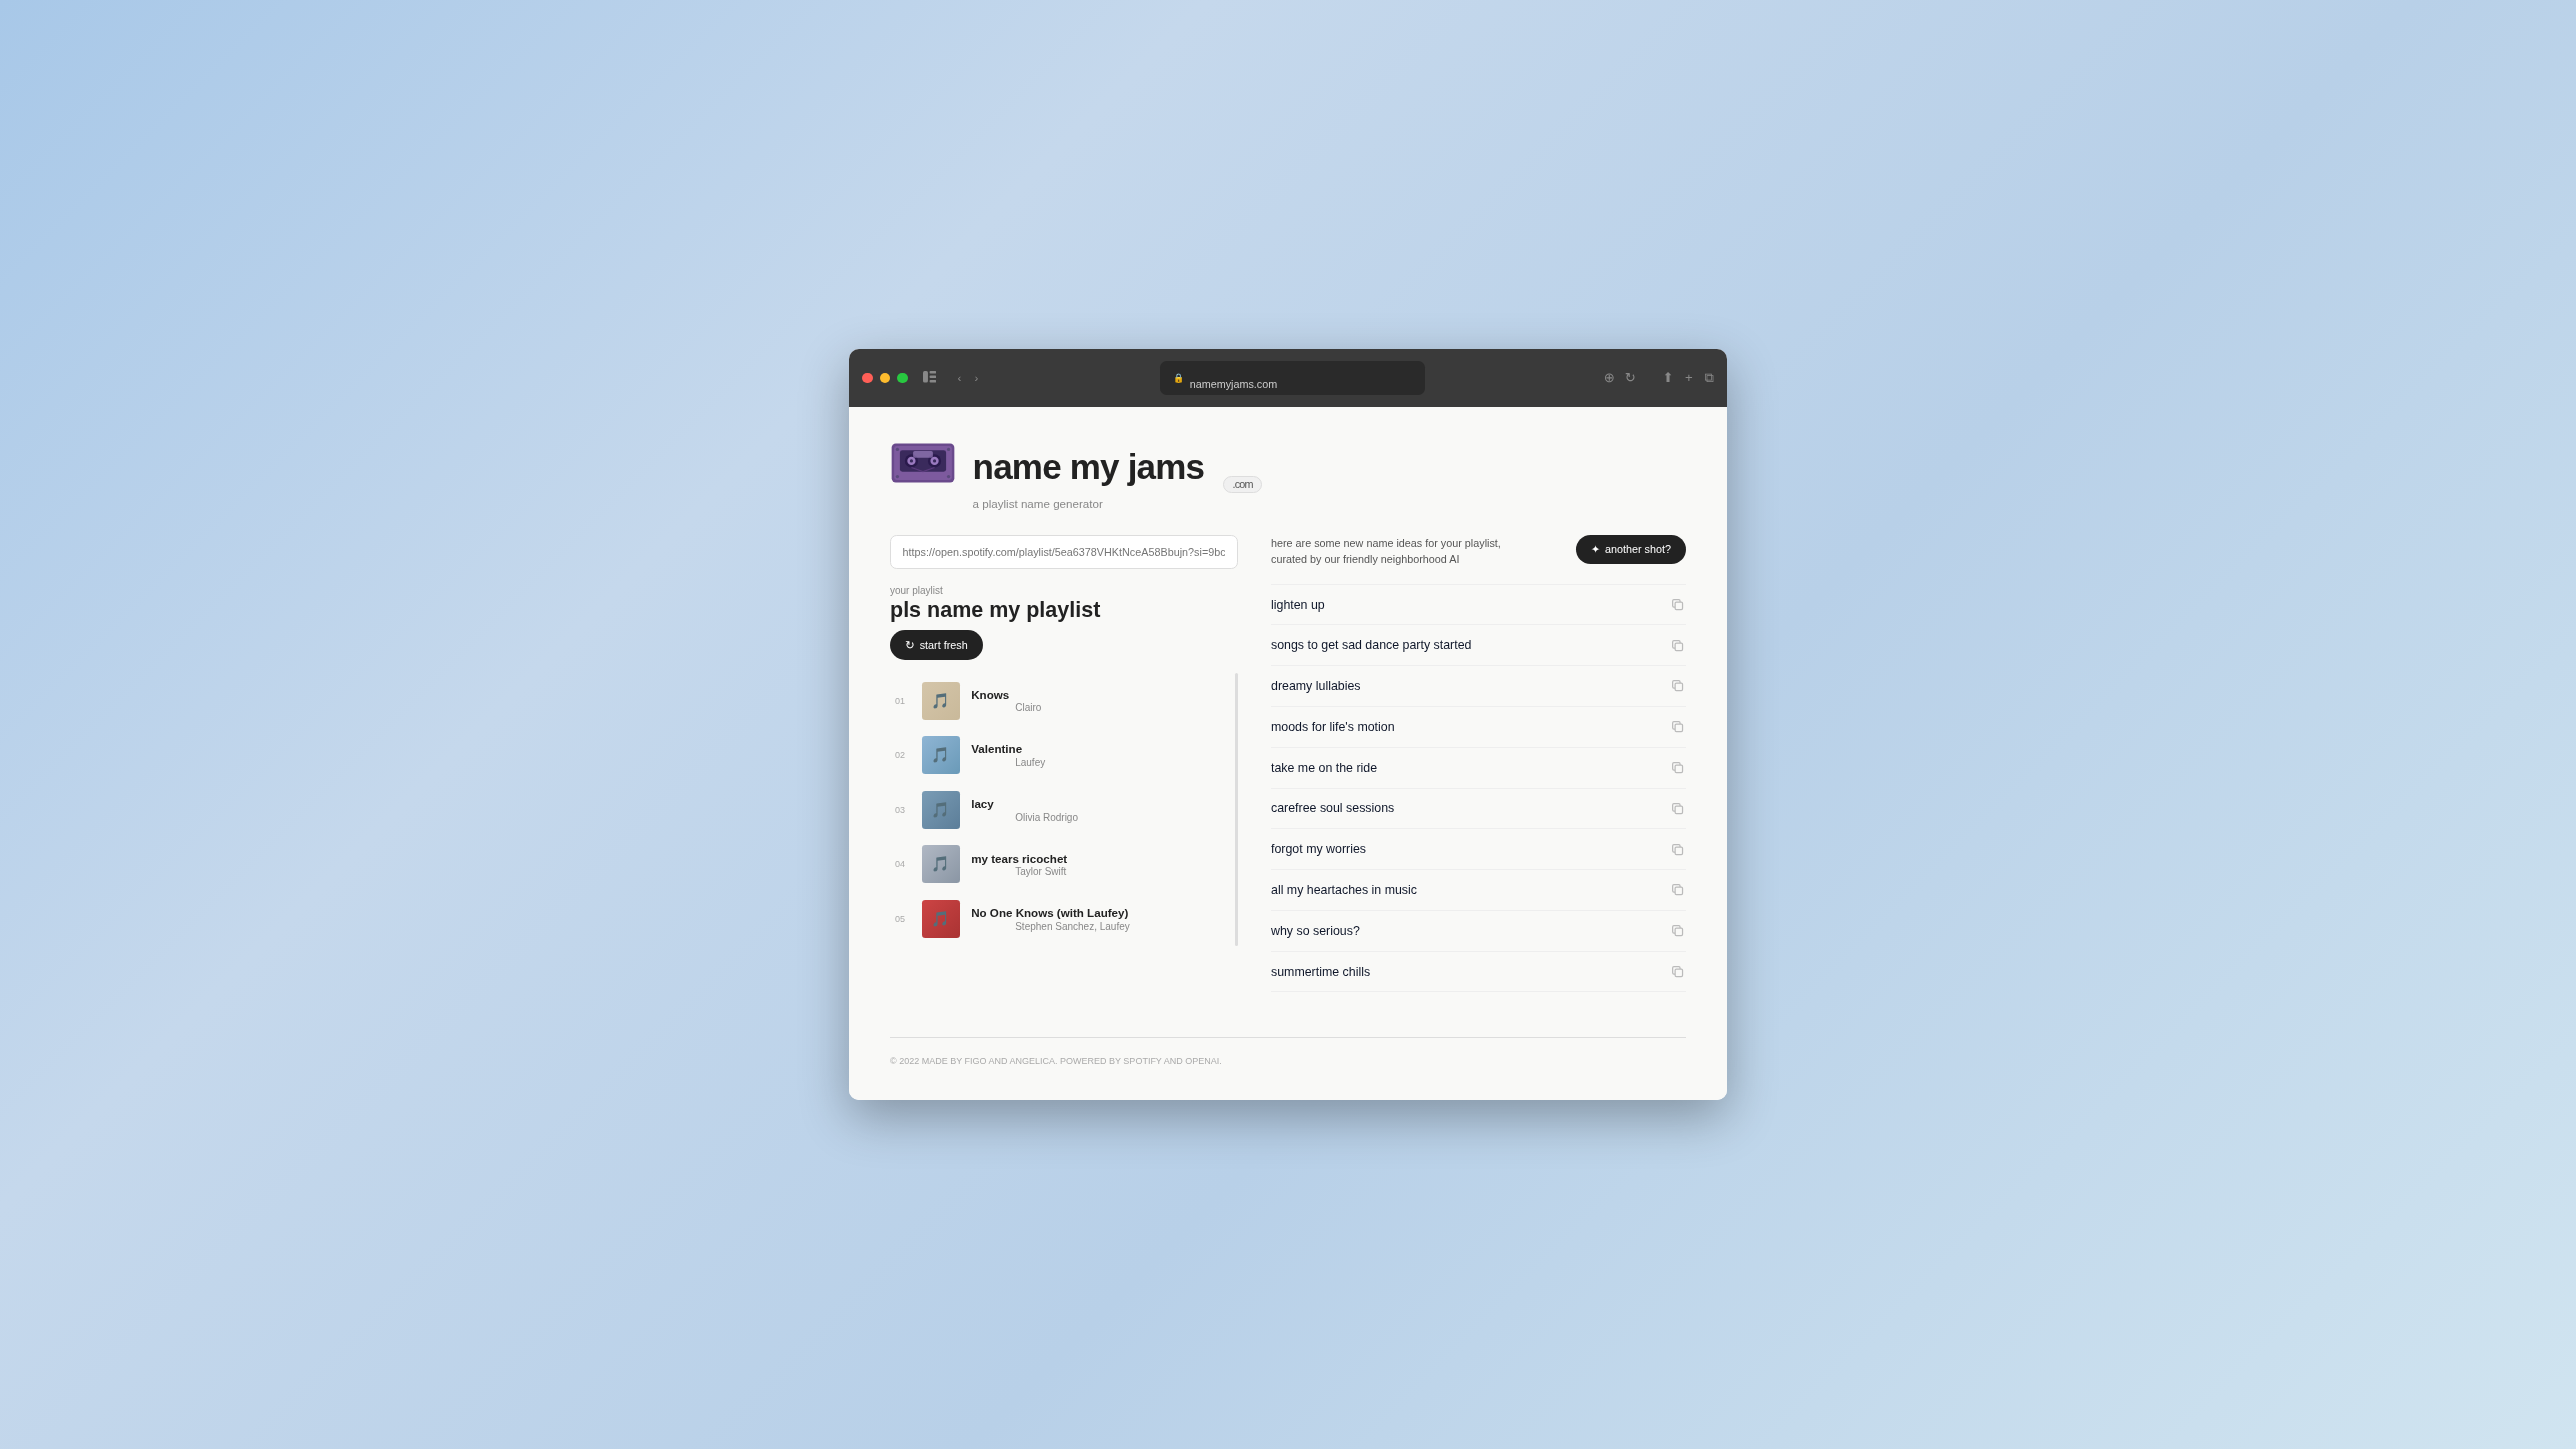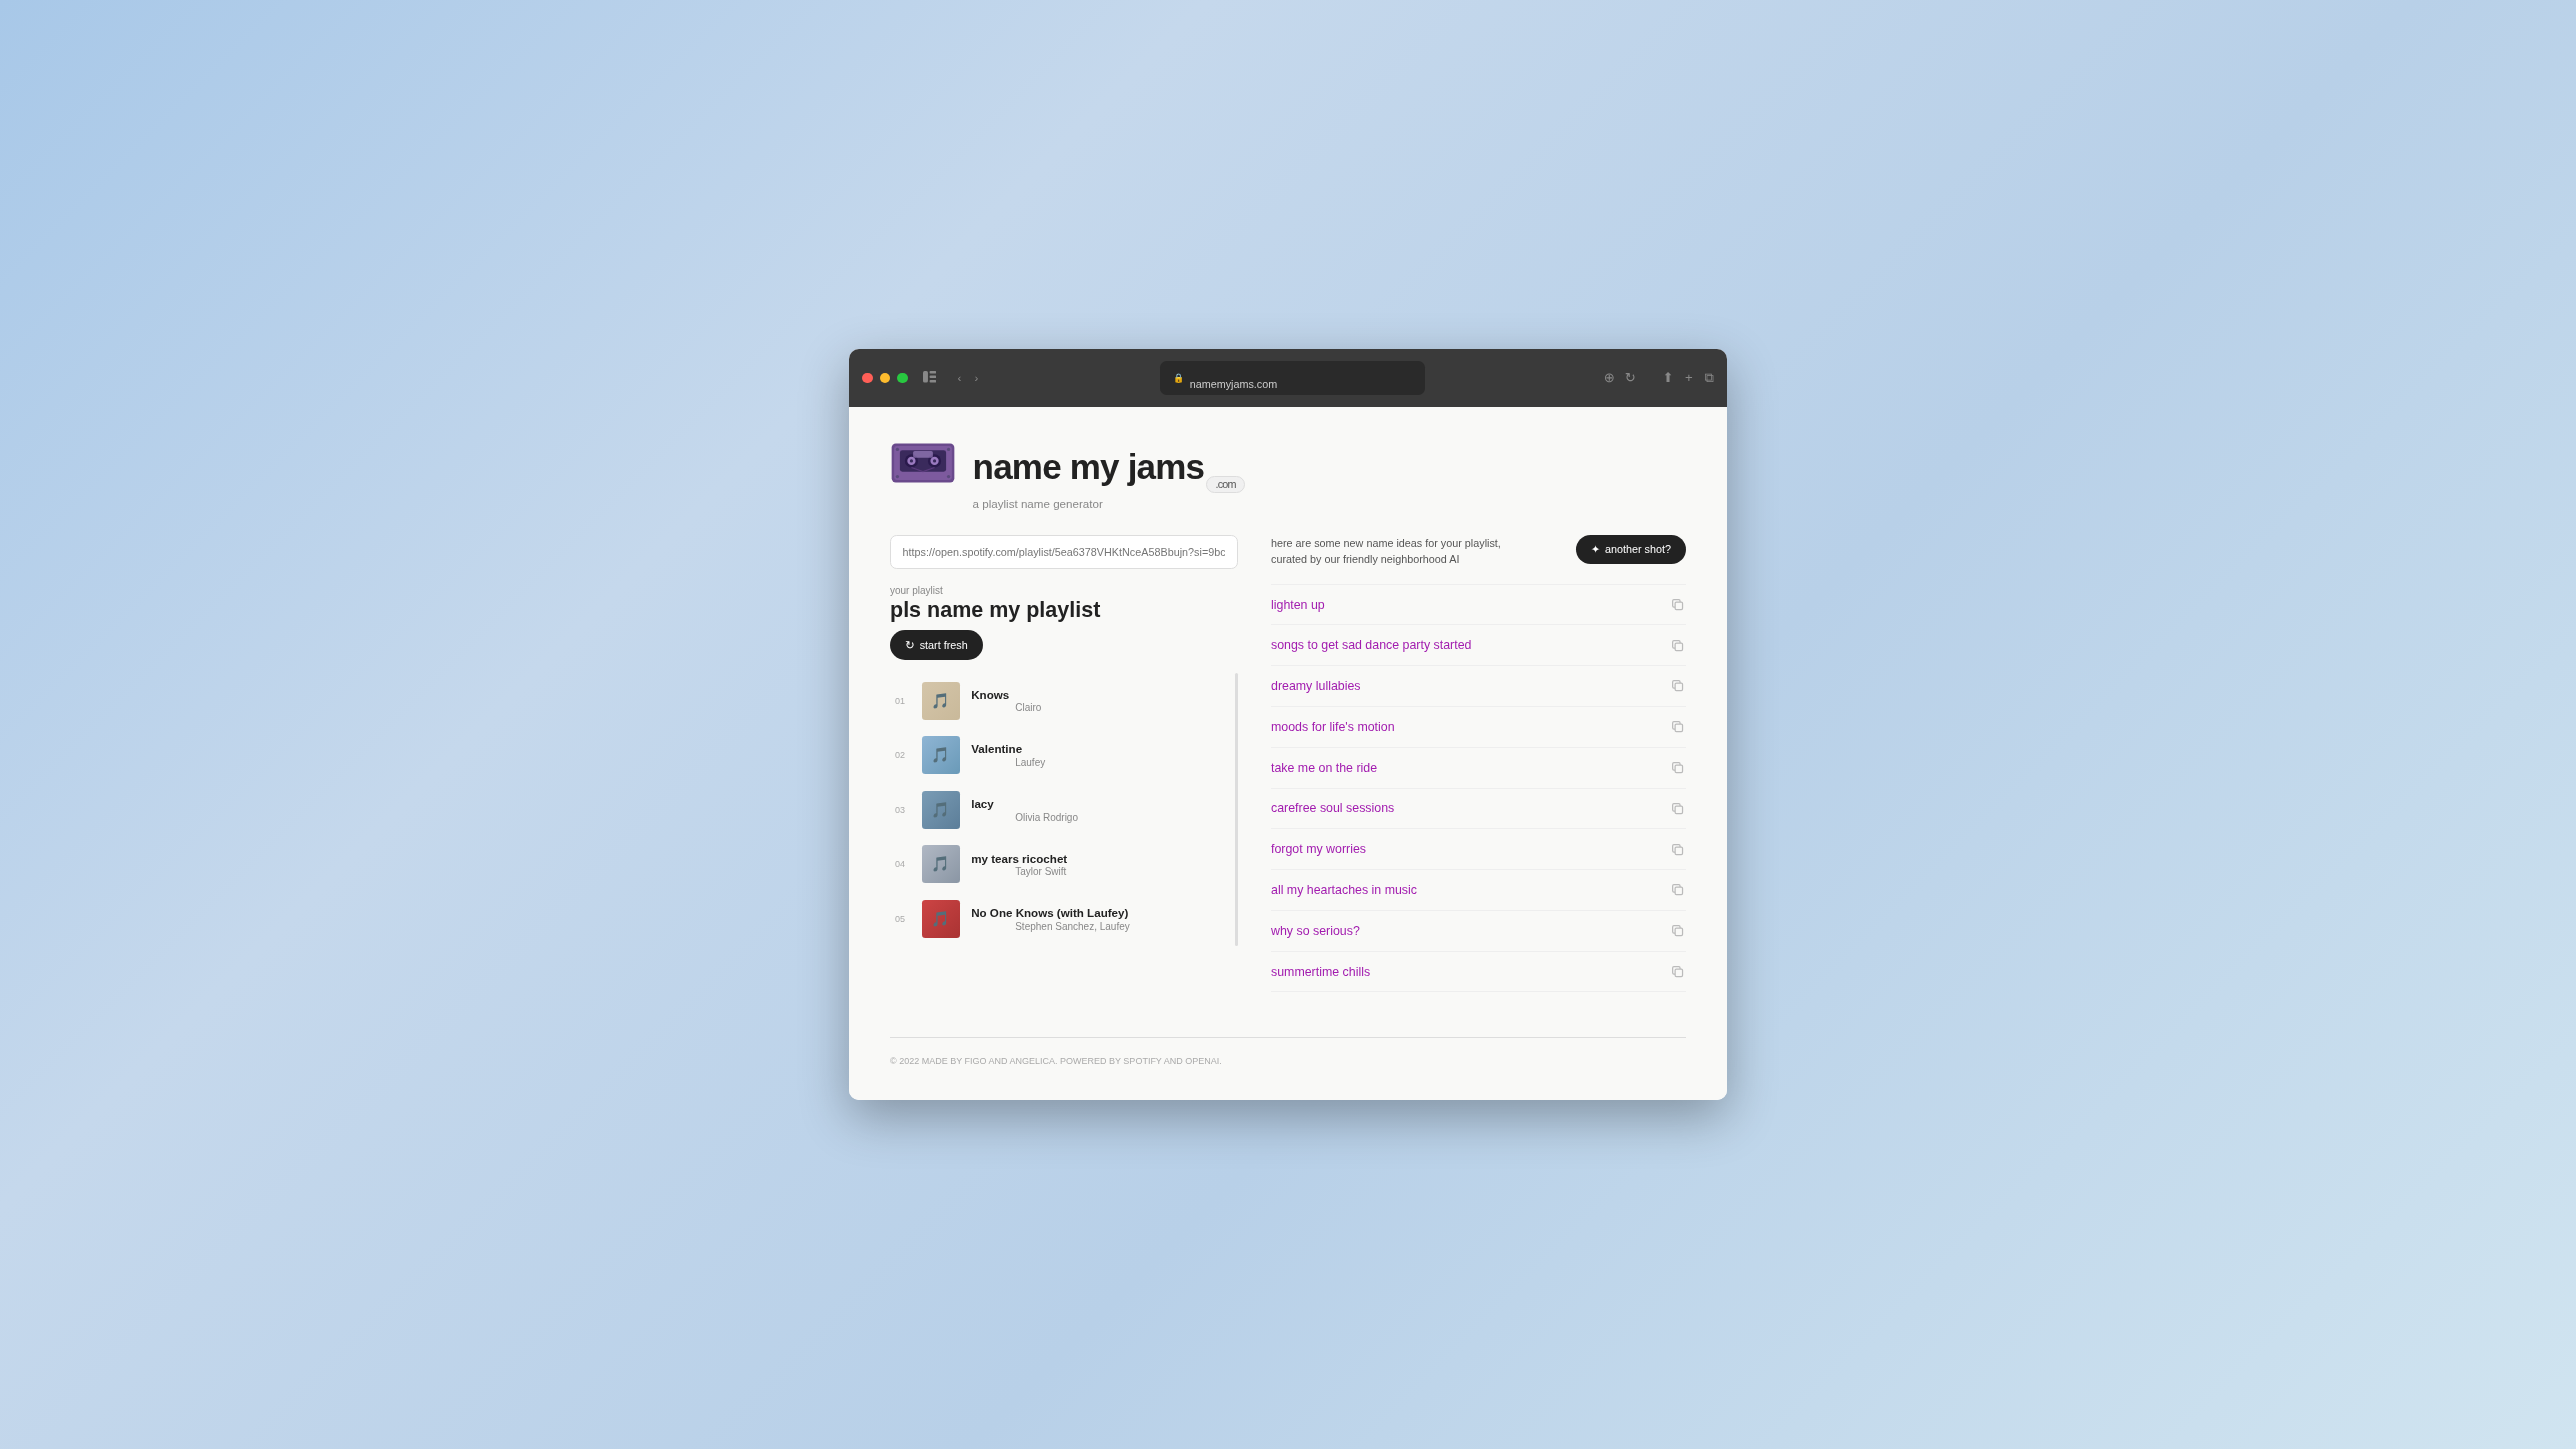--- a/index.html
+++ b/index.html
@@ -127,21 +127,21 @@
       flex-direction: column;
     }
 
     .app-title {
       font-size: 35px;
       font-weight: 700;
       color: #222;
       letter-spacing: -0.8px;
       display: flex;
       align-items: center;
-      gap: 2px;
+      gap: 19px;
       line-height: 1;
     }
 
     .dot-com-badge {
       background: #f0f0f0;
       border: 0.8px solid #ddd;
       border-radius: 16.6px;
       padding: 2.5px 8.3px;
       font-size: 10.8px;
       font-weight: 400;
@@ -330,21 +330,21 @@
       border-bottom: 0.8px solid #eee;
       cursor: pointer;
     }
 
     .suggestion-item:first-child {
       border-top: 0.8px solid #eee;
     }
 
     .suggestion-text {
       font-size: 12.4px;
-      color: #a21caf;
+      color: #0f172a;
     }
 
     .copy-icon {
       width: 16.6px;
       height: 16.6px;
       color: #bbb;
       font-size: 11.6px;
       display: flex;
       align-items: center;
       justify-content: center;

